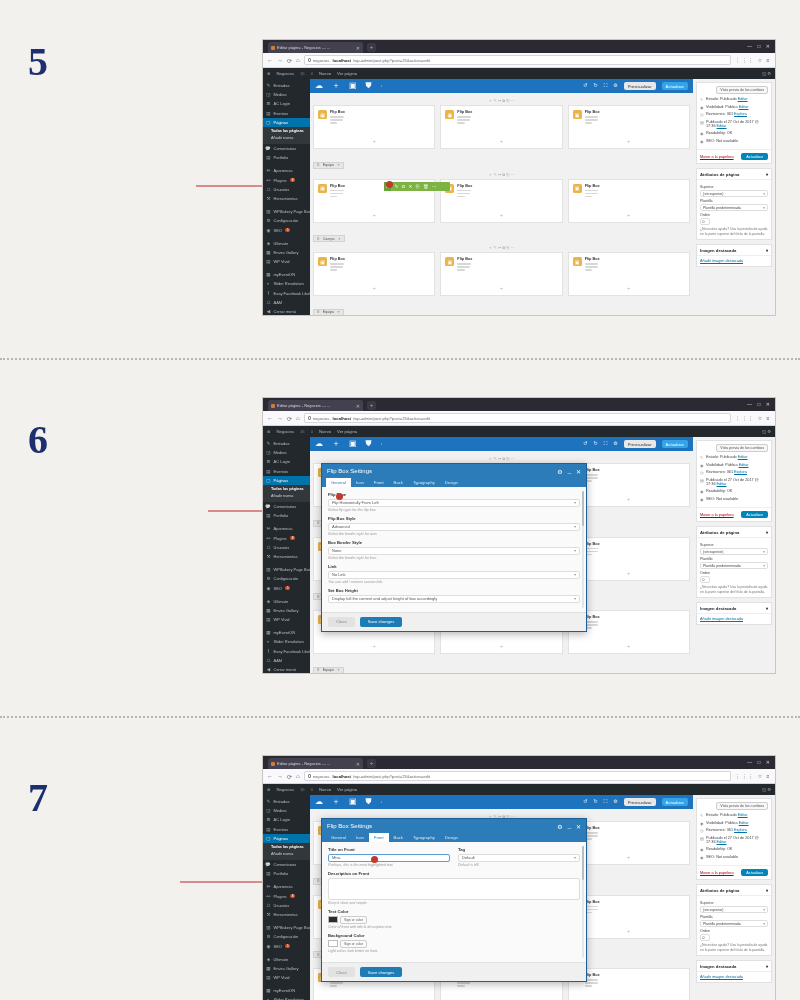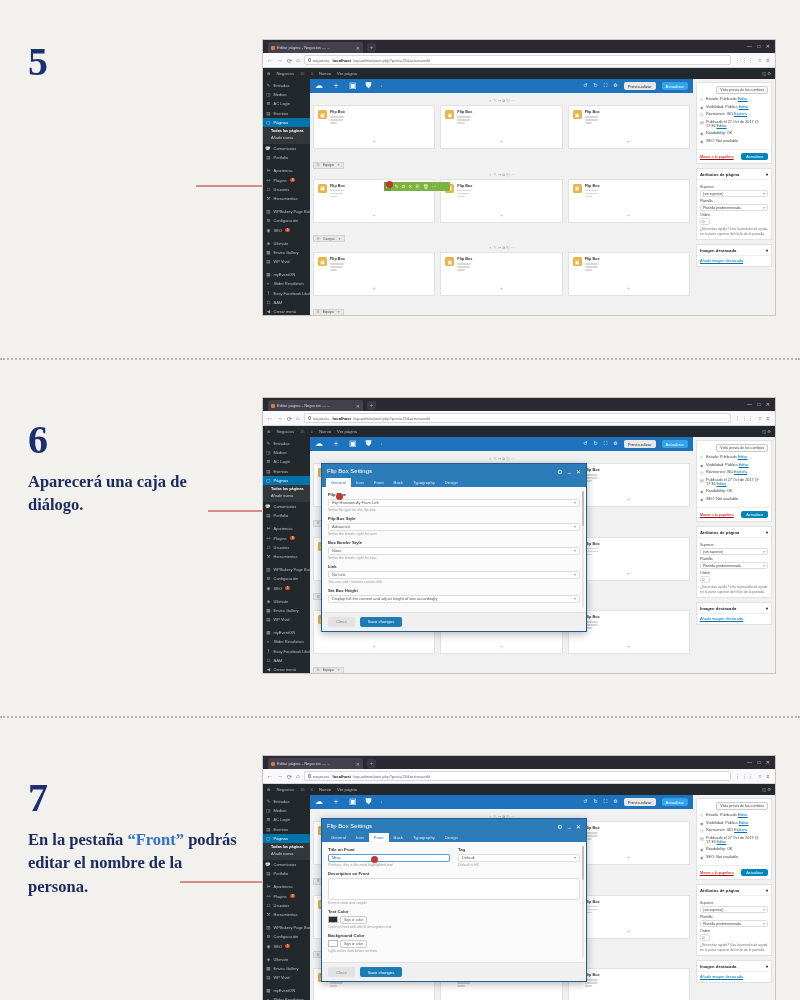--- a/index.html
+++ b/index.html
@@ -636,21 +636,20 @@
     </div>
   </div>
 </div>
 
 <div class="divider d1"></div>
 
 <div class="step step-6">
 
   <div class="txtcol" style="top:62px;">
     <div class="num">6</div>
-    <div class="para">Aparecerá una caja de diálogo.</div>
   </div>
 
   <div class="leader leader-h" style="left:208px; top:152px; width:62px;"></div>
   <div class="leader leader-v" style="left:269px; top:98px; height:55px;"></div>
   <div class="leader leader-h" style="left:269px; top:98px; width:68px;"></div>
 
   <div class="win" style="left:263px; top:40px; width:512px; height:275px;">
 
     <div class="chrome-top">
       <div class="chrome-tab">
@@ -1084,21 +1083,20 @@
     <div class="reddot" style="left:73px; top:95px; z-index:12;"></div>
   </div>
 </div>
 
 <div class="divider d2"></div>
 
 <div class="step step-7">
 
   <div class="txtcol" style="top:62px;">
     <div class="num">7</div>
-    <div class="para"><span>En la pestaña </span><span class="hl">“Front”</span><span> podrás editar el nombre de la persona.</span></div>
   </div>
 
   <div class="leader leader-h" style="left:180px; top:165px; width:192px;"></div>
   <div class="leader leader-v" style="left:371px; top:122px; height:44px;"></div>
 
   <div class="win" style="left:263px; top:40px; width:512px; height:244px;">
 
     <div class="chrome-top">
       <div class="chrome-tab">
         <span class="tab-fav"></span>

